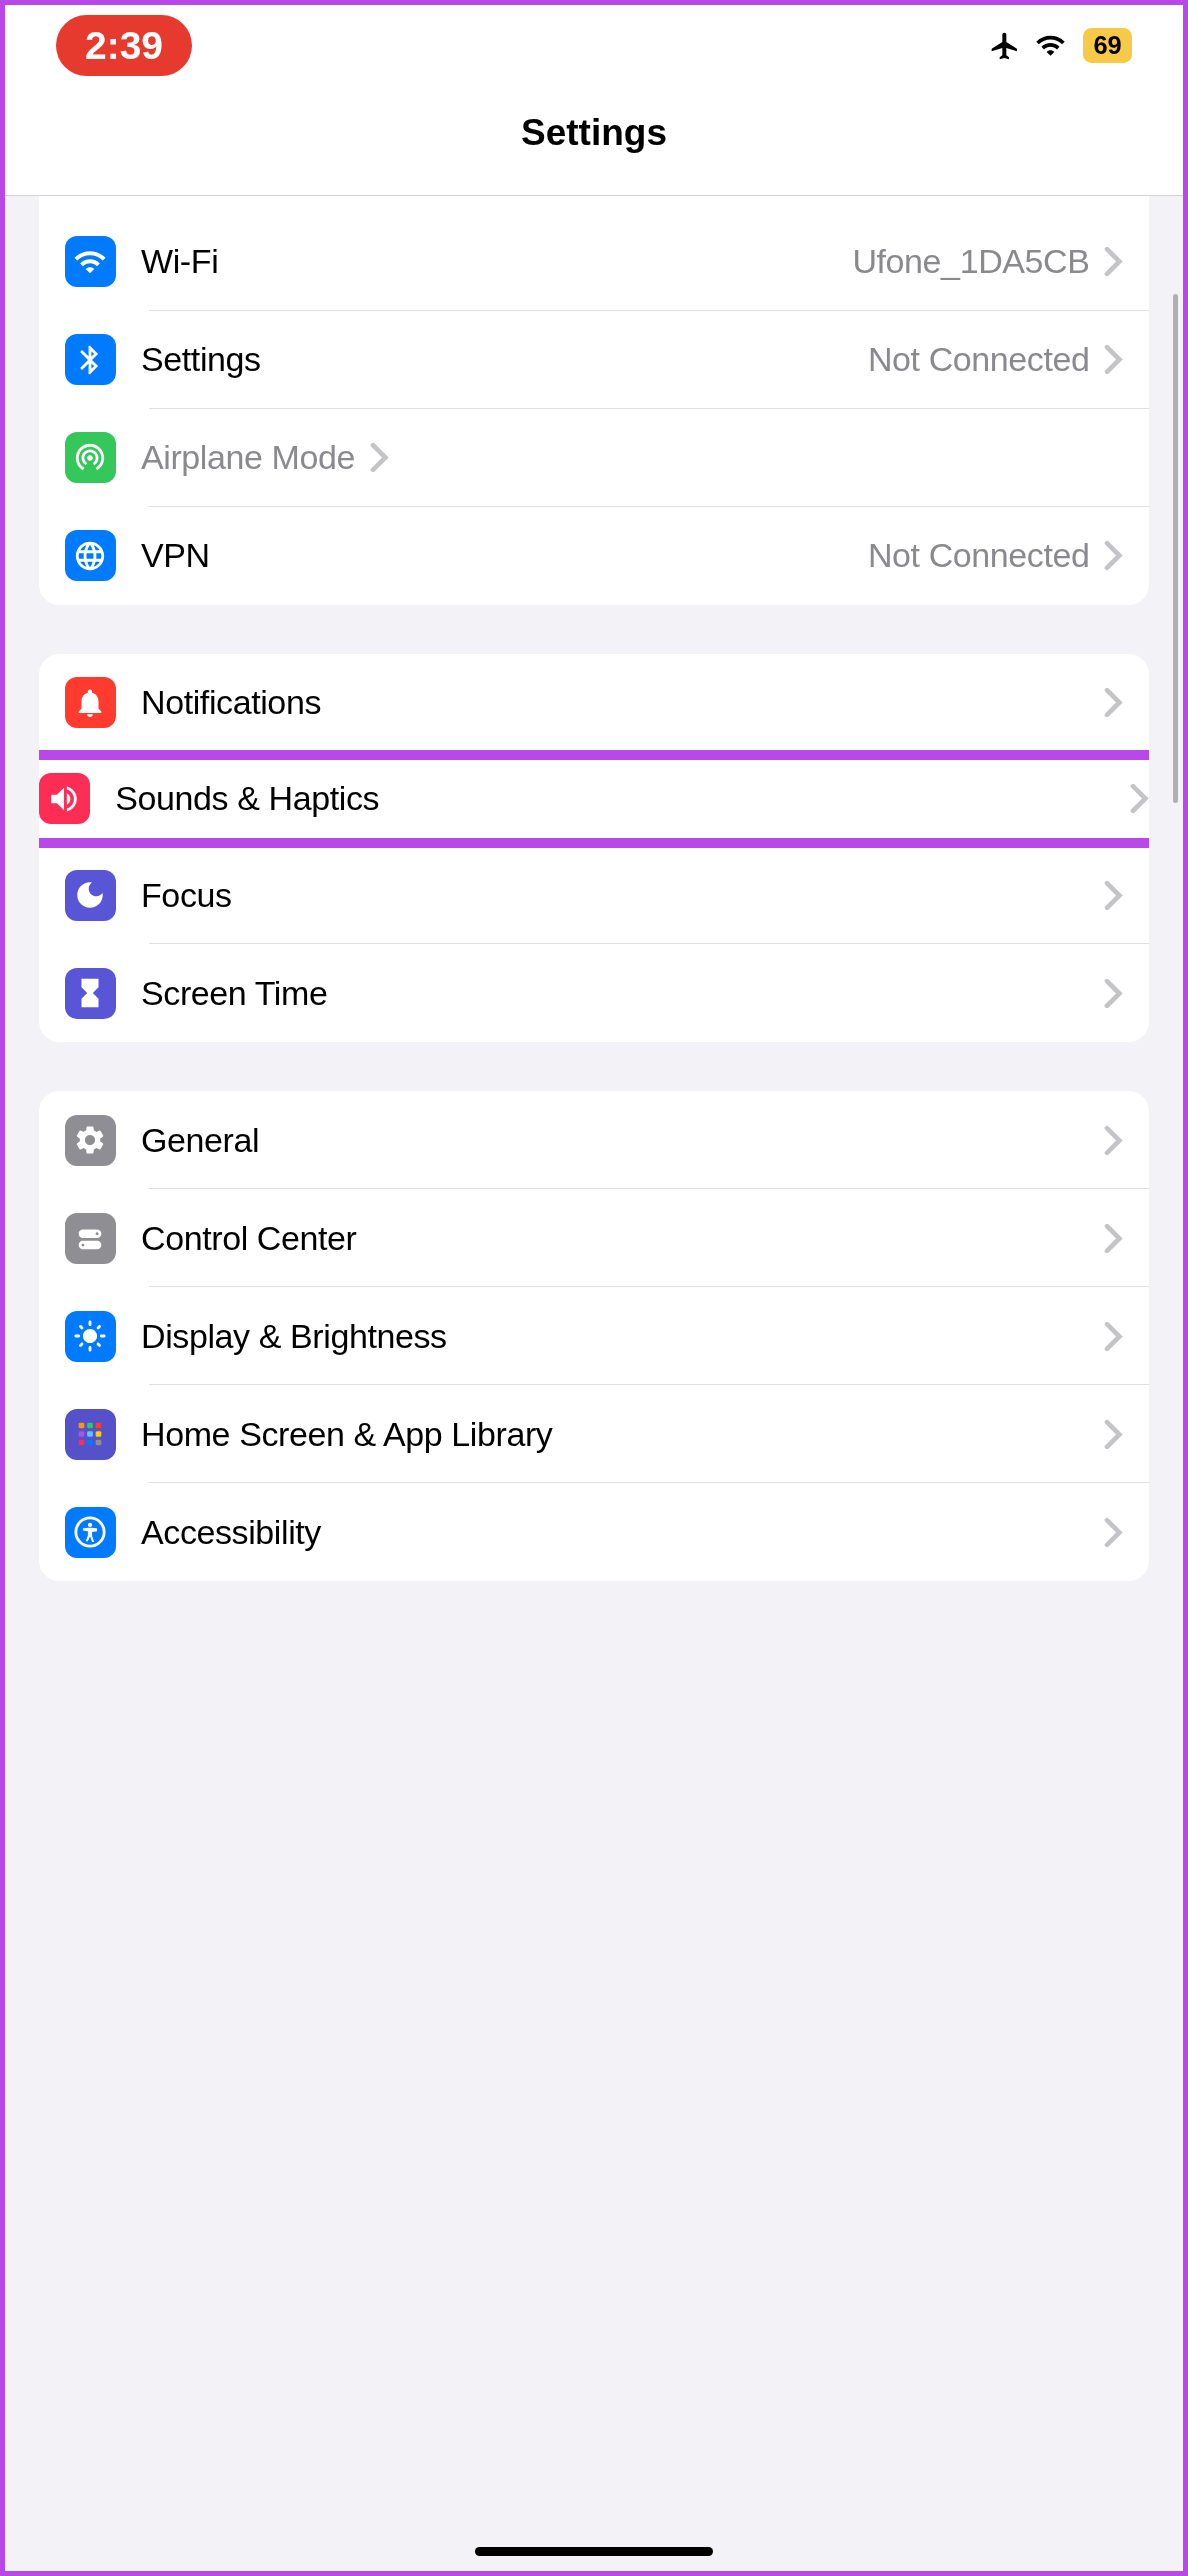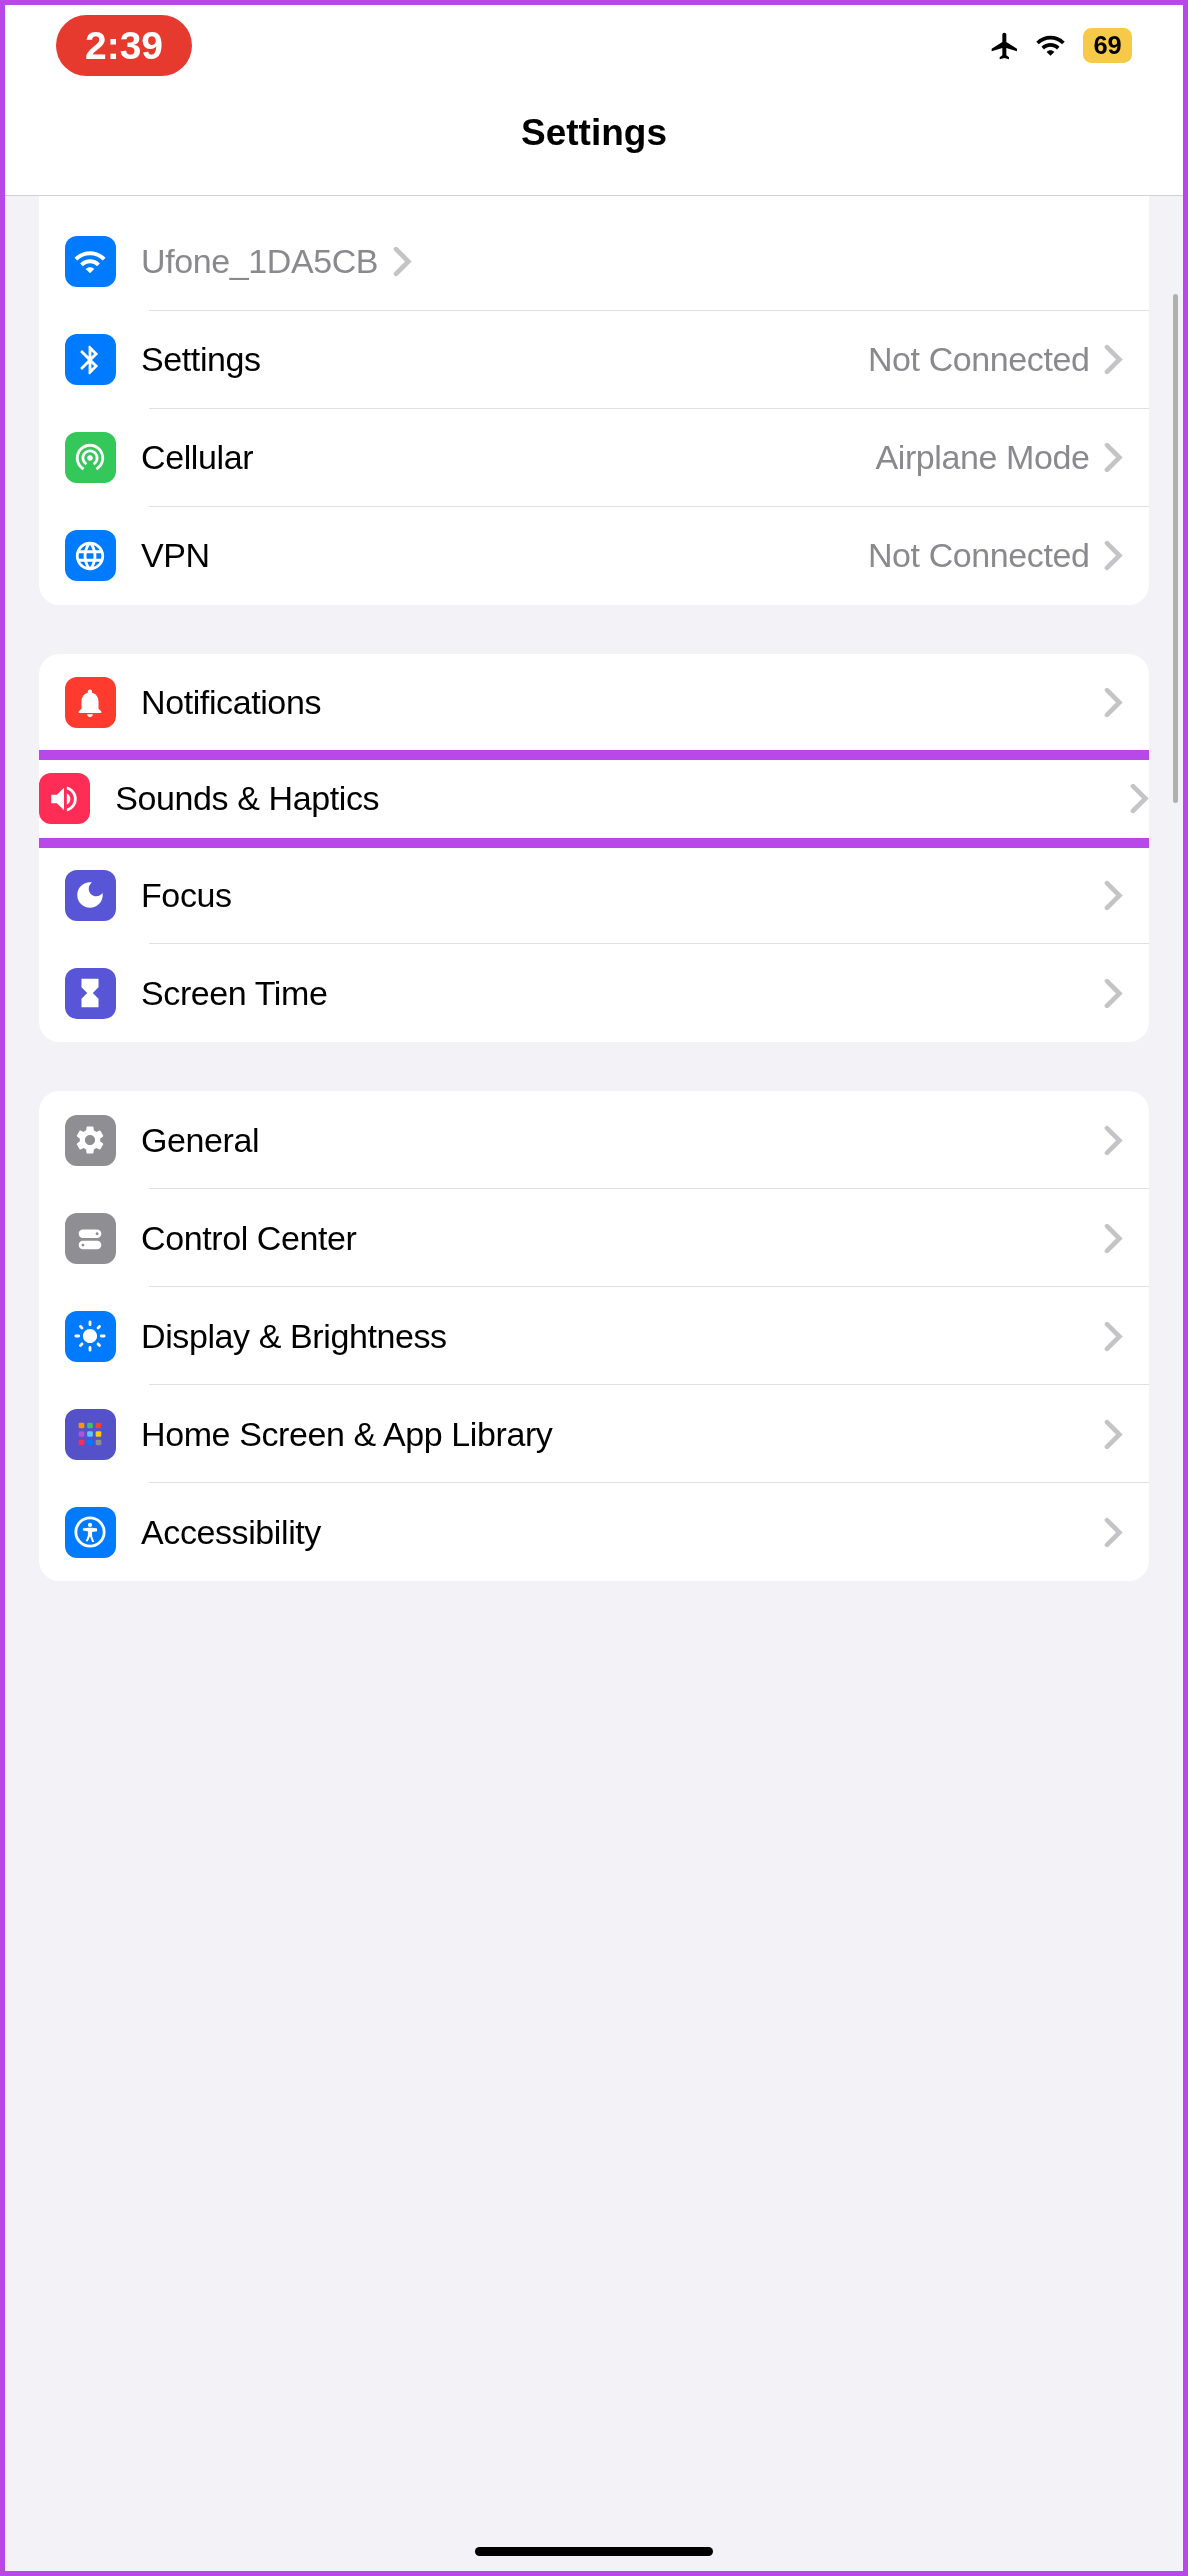--- a/index.html
+++ b/index.html
@@ -185,20 +185,21 @@
 
   <div class="content">
 
     <div class="section first">
       <div class="row">
         <div class="icon-box" style="background:#007aff">
           <svg class="icon-svg" viewBox="0 0 24 24">
               <path d="M1 9l2 2c4.97-4.97 13.03-4.97 18 0l2-2C16.93 2.93 7.08 2.93 1 9zm8 8l3 3 3-3c-1.65-1.66-4.34-1.66-6 0zm-4-4l2 2c2.76-2.76 7.24-2.76 10 0l2-2C15.14 9.14 8.87 9.14 5 13z"></path>
             </svg>
         </div>
+        <div class="label">Wi-Fi</div>
         <div class="value">Ufone_1DA5CB</div>
         <svg class="chevron" width="20.4" height="31" viewBox="0 0 12 20">
             <path fill="none" stroke="#c4c4c7" stroke-width="3" stroke-linecap="round" d="M2 2l8 8-8 8"></path>
           </svg>
         <div class="row-sep"></div>
       </div>
       <div class="row">
         <div class="icon-box" style="background:#007aff">
           <svg class="icon-svg" viewBox="0 0 24 24">
               <path d="M17.71 7.71L12 2h-1v7.59L6.41 5 5 6.41 10.59 12 5 17.59 6.41 19 11 14.41V22h1l5.71-5.71L13.41 12l4.3-4.29zM13 5.83l1.88 1.88L13 9.59V5.83zm1.88 10.46L13 18.17v-3.76l1.88 1.88z"></path>
@@ -210,21 +211,20 @@
             <path fill="none" stroke="#c4c4c7" stroke-width="3" stroke-linecap="round" d="M2 2l8 8-8 8"></path>
           </svg>
         <div class="row-sep"></div>
       </div>
       <div class="row">
         <div class="icon-box" style="background:#34c759">
           <svg class="icon-svg" viewBox="0 0 24 24">
               <path d="M12 10c-1.1 0-2 .9-2 2s.9 2 2 2 2-.9 2-2-.9-2-2-2zm6 2c0-3.31-2.69-6-6-6s-6 2.69-6 6c0 2.22 1.21 4.15 3 5.19l1-1.74c-1.19-.7-2-1.97-2-3.45 0-2.21 1.79-4 4-4s4 1.79 4 4c0 1.48-.81 2.75-2 3.45l1 1.74c1.79-1.04 3-2.97 3-5.19zM12 2C6.48 2 2 6.48 2 12c0 3.7 2.01 6.92 4.99 8.65l1-1.73C5.61 17.53 4 14.96 4 12c0-4.42 3.58-8 8-8s8 3.58 8 8c0 2.96-1.61 5.53-4 6.92l1 1.73c2.99-1.73 5-4.95 5-8.65 0-5.52-4.48-10-10-10z"></path>
             </svg>
         </div>
-        <div class="label">Cellular</div>
         <div class="value">Airplane Mode</div>
         <svg class="chevron" width="20.4" height="31" viewBox="0 0 12 20">
             <path fill="none" stroke="#c4c4c7" stroke-width="3" stroke-linecap="round" d="M2 2l8 8-8 8"></path>
           </svg>
         <div class="row-sep"></div>
       </div>
       <div class="row">
         <div class="icon-box" style="background:#007aff">
           <svg class="icon-svg" viewBox="0 0 24 24">
               <path d="M11.99 2C6.47 2 2 6.48 2 12s4.47 10 9.99 10C17.52 22 22 17.52 22 12S17.52 2 11.99 2zm6.93 6h-2.95c-.32-1.25-.78-2.45-1.38-3.56 1.84.63 3.37 1.91 4.33 3.56zM12 4.04c.83 1.2 1.48 2.53 1.91 3.96h-3.82c.43-1.43 1.08-2.76 1.91-3.96zM4.26 14C4.1 13.36 4 12.69 4 12s.1-1.36.26-2h3.38c-.08.66-.14 1.32-.14 2 0 .68.06 1.34.14 2H4.26zm.82 2h2.95c.32 1.25.78 2.45 1.38 3.56-1.84-.63-3.37-1.9-4.33-3.56zm2.95-8H5.08c.96-1.66 2.49-2.93 4.33-3.56C8.81 5.55 8.35 6.75 8.03 8zM12 19.96c-.83-1.2-1.48-2.53-1.91-3.96h3.82c-.43 1.43-1.08 2.76-1.91 3.96zM14.34 14H9.66c-.09-.66-.16-1.32-.16-2 0-.68.07-1.35.16-2h4.68c.09.65.16 1.32.16 2 0 .68-.07 1.34-.16 2zm.25 5.56c.6-1.11 1.06-2.31 1.38-3.56h2.95c-.96 1.65-2.49 2.93-4.33 3.56zM16.36 14c.08-.66.14-1.32.14-2 0-.68-.06-1.34-.14-2h3.38c.16.64.26 1.31.26 2s-.1 1.36-.26 2h-3.38z"></path>

